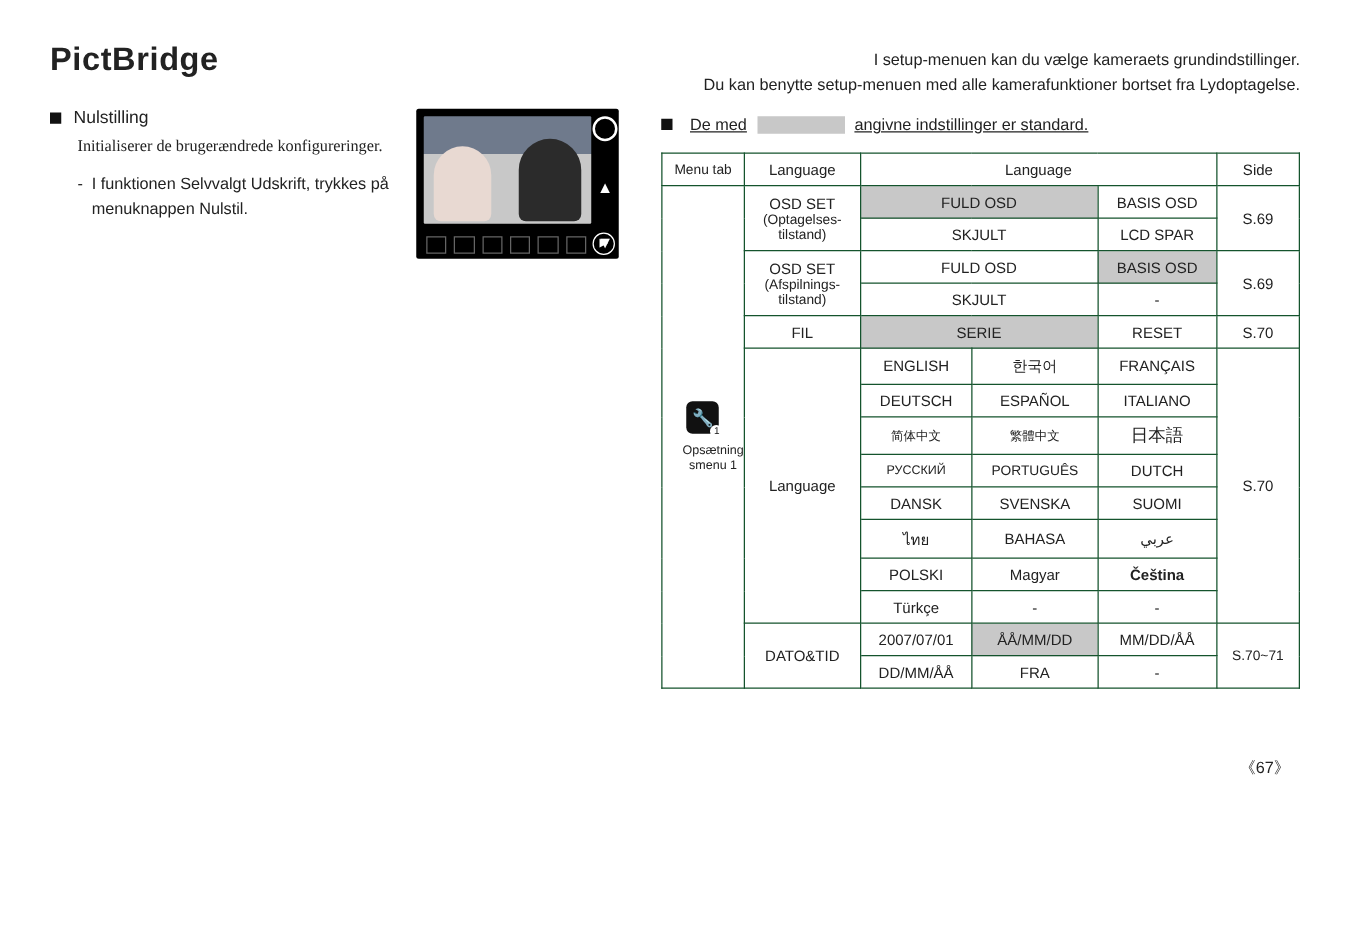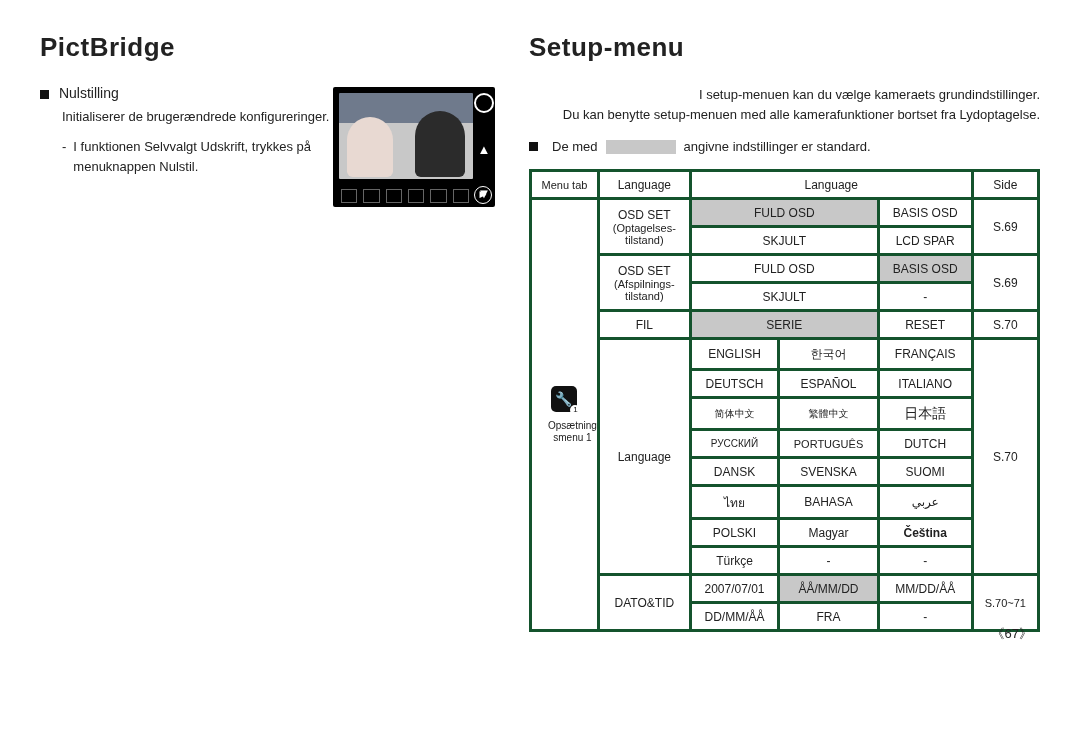--- a/index.html
+++ b/index.html
@@ -4,44 +4,44 @@
 <style>
   html,body{margin:0;padding:0;background:#fff;font-family:Arial,Helvetica,sans-serif;color:#222;}
   .page{width:1080px;height:645px;box-sizing:border-box;padding:32px 40px 20px 40px;position:relative;}
   .cols{display:flex;gap:34px;}
   .col-left{width:455px;flex:none;}
   .col-right{flex:1;}
   h1{font-size:26px;font-weight:bold;margin:0 0 22px 0;letter-spacing:0.5px;}
   .sq{display:inline-block;width:9px;height:9px;background:#111;margin-right:6px;vertical-align:middle;}
   .indent{padding-left:22px;font-size:13px;line-height:1.55;}
   .sub{font-size:14px;}
-  .note1{margin:6px 0 10px 0;}
+  .note1{margin:6px 0 10px 0;font-family:Liberation Serif, serif;}
   .note2{display:flex;gap:7px;}
   .photo-wrap{float:right;margin-top:2px;}
   .photo-frame{width:162px;height:120px;background:#000;border-radius:2px;position:relative;overflow:hidden;}
   .photo-img{margin:6px 22px 6px 6px;height:86px;background:linear-gradient(180deg,#6f7a8c 0 35%,#c8c8c8 35% 100%);border-radius:1px;position:relative;}
   .person1{position:absolute;left:8px;bottom:2px;width:46px;height:60px;background:#e8d9d2;border-radius:24px 24px 6px 6px;}
   .person2{position:absolute;right:8px;bottom:2px;width:50px;height:66px;background:#2b2b2b;border-radius:26px 26px 6px 6px;}
   .overlay-right{position:absolute;right:2px;top:6px;bottom:6px;width:18px;display:flex;flex-direction:column;justify-content:space-between;align-items:center;}
   .ring{width:16px;height:16px;border:2px solid #fff;border-radius:50%;}
   .arrow{color:#fff;font-size:13px;}
   .icon-row{position:absolute;left:8px;bottom:4px;right:26px;display:flex;gap:6px;}
   .ibox{width:15px;height:12px;border:1px solid #777;opacity:.85}
   .play-btn{position:absolute;right:3px;bottom:3px;width:16px;height:16px;border:1px solid #fff;border-radius:50%;color:#fff;font-size:9px;line-height:15px;text-align:center;}
   .intro{font-size:13px;line-height:1.55;margin:6px 0 14px 0;text-align:right;}
-  .de-med{display:flex;align-items:center;gap:8px;font-size:13px;margin:0 0 15px 0;}
+  .de-med{display:flex;align-items:center;gap:8px;font-size:13px;margin:0 0 15px 0;text-decoration:underline;}
   .swatch{width:70px;height:14px;background:#c8c8c8;display:inline-block;}
   table{border-collapse:collapse;width:100%;font-size:12px;}
-  td{border:3px solid #14532d;padding:5.5px 6px;text-align:center;vertical-align:middle;}
+  td{border:1px solid #14532d;padding:5.5px 6px;text-align:center;vertical-align:middle;}
   td.hi{background:#c8c8c8;}
   .menutab{font-size:11px;padding:6px 2px;}
   .icon-cell{padding:0;}
   .setup-icon{width:26px;height:26px;border-radius:5px;background:#111;color:#fff;display:inline-flex;align-items:center;justify-content:center;font-size:14px;position:relative;}
   .setup-icon::after{content:"1";position:absolute;right:-3px;bottom:-3px;font-size:8px;background:#fff;color:#111;border-radius:50%;width:10px;height:10px;line-height:10px;}
-  .pagenum{position:absolute;right:48px;bottom:2px;font-size:13px;}
+  .pagenum{position:absolute;right:48px;bottom:22px;font-size:13px;}
 </style>
 </head>
 <body>
 
 <div class="page">
   <div class="cols">
 
     <div class="col-left">
       <h1>PictBridge</h1>
 
@@ -75,21 +75,20 @@
       <div class="indent">
         <div class="note1">Initialiserer de brugerændrede konfigureringer.</div>
         <div class="note2">
           <span>-</span>
           <span>I funktionen Selvvalgt Udskrift, trykkes på menuknappen Nulstil.</span>
         </div>
       </div>
     </div>
 
     <div class="col-right">
-      <h1>Setup-menu</h1>
       <div class="intro">
         <div>I setup-menuen kan du vælge kameraets grundindstillinger.</div>
         <div>Du kan benytte setup-menuen med alle kamerafunktioner bortset fra Lydoptagelse.</div>
       </div>
       <div class="de-med">
         <span class="sq"></span>
         <span>De med</span>
         <span class="swatch"></span>
         <span>angivne indstillinger er standard.</span>
       </div>

